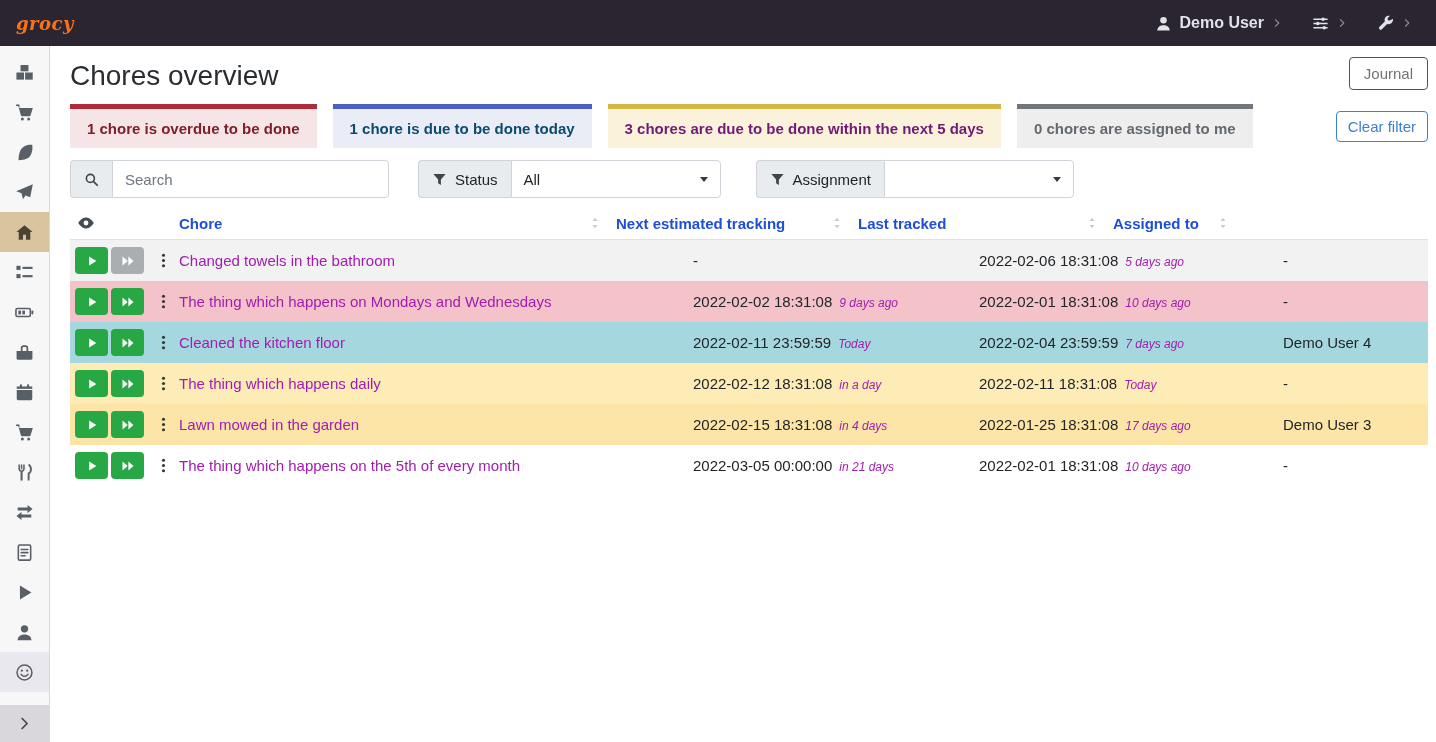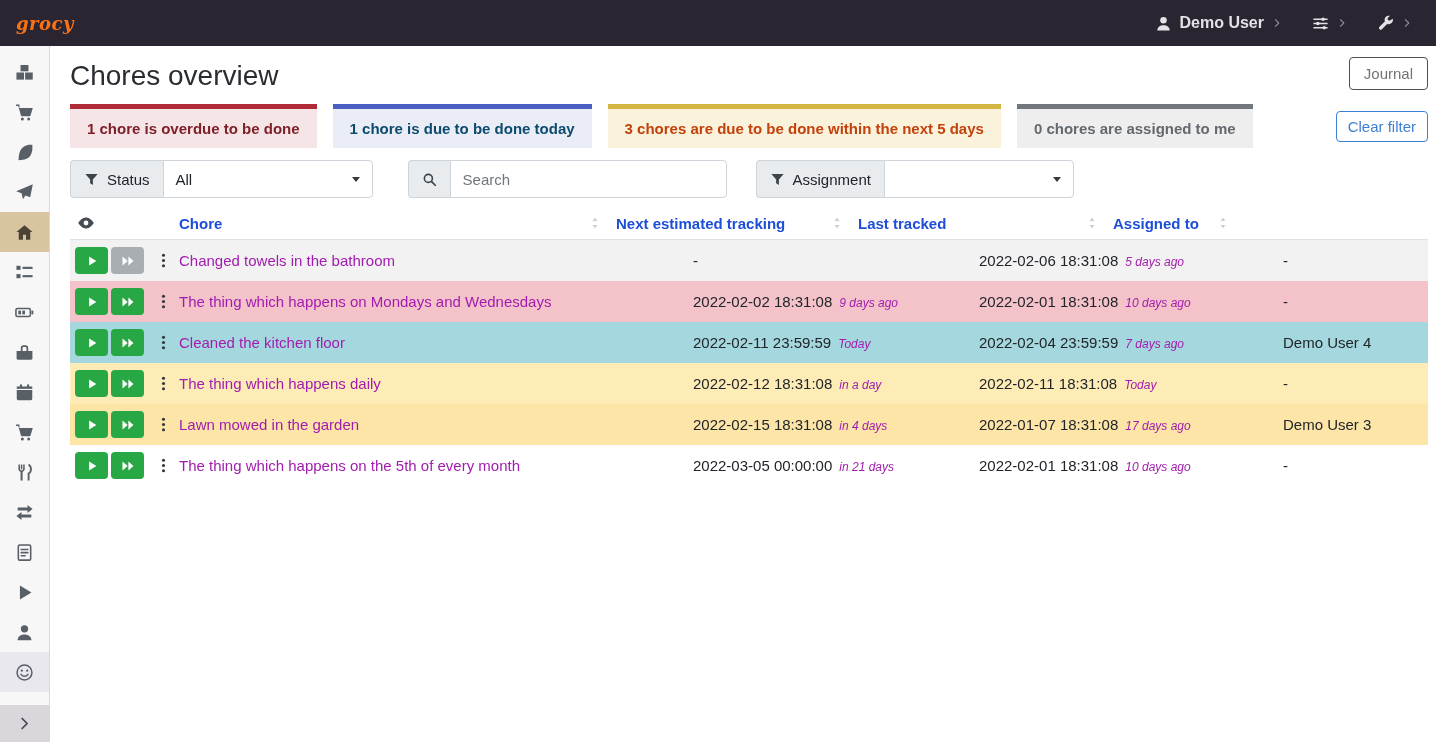--- a/index.html
+++ b/index.html
@@ -323,55 +323,55 @@
   </div>
 
   <div class="cards-row">
     <div class="cards" id="cards">
         <div class="scard" style="border-top-color: rgb(176, 42, 55); background: rgb(246, 229, 231); color: rgb(126, 32, 41);">
           <span>1 chore is overdue to be done</span>
         </div>
         <div class="scard" style="border-top-color: rgb(74, 95, 193); background: rgb(234, 236, 246); color: #0c4a6e;">
           <span>1 chore is due to be done today</span>
         </div>
-        <div class="scard" style="border-top-color: rgb(212, 183, 66); background: rgb(250, 242, 218); color: #c2410c;">
+        <div class="scard" style="border-top-color: rgb(212, 183, 66); background: rgb(250, 242, 218); color: #701a75;">
           <span>3 chores are due to be done within the next 5 days</span>
         </div>
         <div class="scard" style="border-top-color: rgb(114, 119, 125); background: rgb(238, 238, 239); color: rgb(100, 105, 110);">
           <span>0 chores are assigned to me</span>
         </div>
       </div>
     <button class="btn-clearfilter">Clear filter</button>
   </div>
 
   <div class="filters">
+    <div class="igroup search-group">
+      <span class="ig-prefix">
+        <span>
+            <svg xmlns="http://www.w3.org/2000/svg" viewBox="0 0 24 24" fill="currentColor">
+              <circle cx="10.2" cy="10.2" r="6.4" fill="none" stroke="currentColor" stroke-width="2.6"></circle>
+              <path d="M15 15l6.2 6.2" fill="none" stroke="currentColor" stroke-width="2.8" stroke-linecap="round"></path>
+            </svg>
+          </span>
+      </span>
+      <input placeholder="Search" style="">
+    </div>
     <div class="igroup grp-status">
       <span class="ig-prefix">
         <span>
             <svg xmlns="http://www.w3.org/2000/svg" viewBox="0 0 24 24" fill="currentColor">
               <path d="M2.2 3h19.6l-7.6 8.9v8.9l-4.4-2.7v-6.2z"></path>
             </svg>
           </span>
         <span>Status</span>
       </span>
       <div class="select sel-status">
         <span>All</span>
         <span class="caret"></span>
       </div>
-    </div>
-    <div class="igroup search-group">
-      <span class="ig-prefix">
-        <span>
-            <svg xmlns="http://www.w3.org/2000/svg" viewBox="0 0 24 24" fill="currentColor">
-              <circle cx="10.2" cy="10.2" r="6.4" fill="none" stroke="currentColor" stroke-width="2.6"></circle>
-              <path d="M15 15l6.2 6.2" fill="none" stroke="currentColor" stroke-width="2.8" stroke-linecap="round"></path>
-            </svg>
-          </span>
-      </span>
-      <input placeholder="Search" style="">
     </div>
     <div class="igroup">
       <span class="ig-prefix">
         <span>
             <svg xmlns="http://www.w3.org/2000/svg" viewBox="0 0 24 24" fill="currentColor">
               <path d="M2.2 3h19.6l-7.6 8.9v8.9l-4.4-2.7v-6.2z"></path>
             </svg>
           </span>
         <span>Assignment</span>
       </span>
@@ -582,21 +582,21 @@
                 <svg xmlns="http://www.w3.org/2000/svg" viewBox="0 0 24 24" fill="currentColor">
                   <circle cx="12" cy="4.6" r="2.2"></circle>
                   <circle cx="12" cy="12" r="2.2"></circle>
                   <circle cx="12" cy="19.4" r="2.2"></circle>
                 </svg>
               </span>
             </button>
           </div>
           <div class="c-chore">Lawn mowed in the garden</div>
           <div class="c-next"><span class="date">2022-02-15 18:31:08</span><span class="ago">in 4 days</span></div>
-          <div class="c-last"><span class="date">2022-01-07 18:31:08</span><span class="ago">17 days ago</span></div>
+          <div class="c-last"><span class="date">2022-01-25 18:31:08</span><span class="ago">17 days ago</span></div>
           <div class="c-assigned">Demo User 3</div>
         </div>
         <div class="trow" style="background: rgb(255, 255, 255);">
           <div class="c-ctl">
             <button class="btn-track">
               <span>
                 <svg xmlns="http://www.w3.org/2000/svg" viewBox="0 0 24 24" fill="currentColor">
                   <path d="M6.2 3.2l14.6 8.8-14.6 8.8z"></path>
                 </svg>
               </span>

